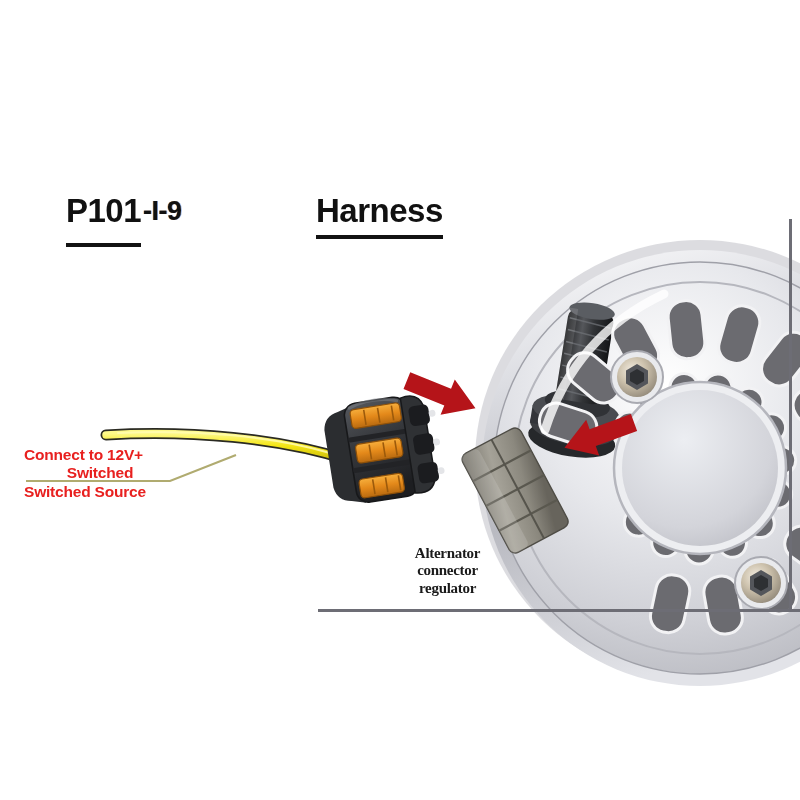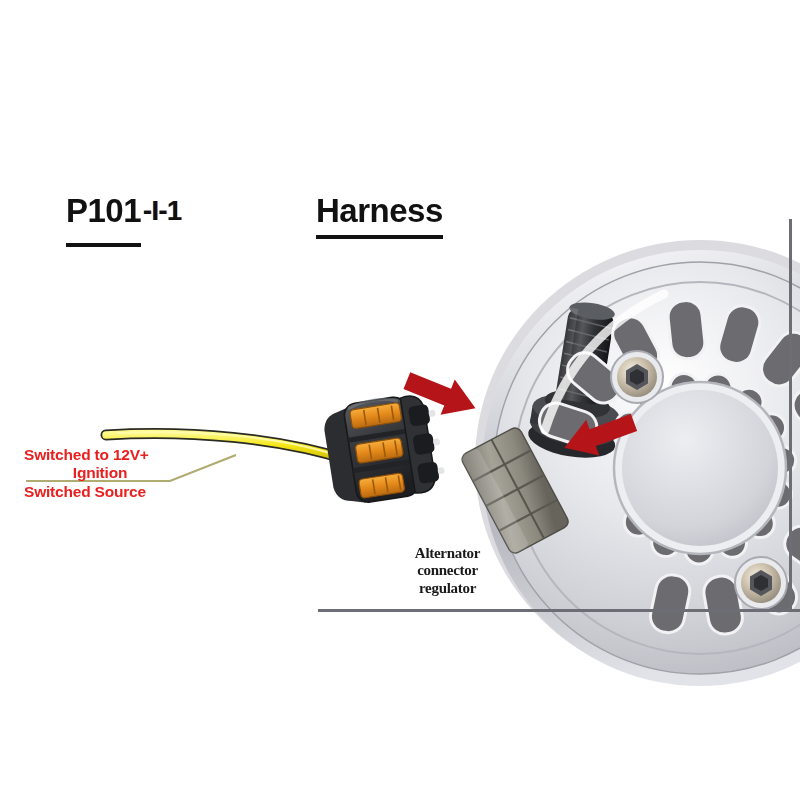--- a/index.html
+++ b/index.html
@@ -368,28 +368,28 @@
 
     <g transform="translate(414,363) rotate(22)">
       <path d="M0 10 L44 10 L44 0 L74 19 L44 38 L44 28 L0 28 Z" fill="#b51419"></path>
     </g>
     <g transform="translate(558,430) rotate(-20)">
       <path d="M74 10 L30 10 L30 0 L0 19 L30 38 L30 28 L74 28 Z" fill="#b51419"></path>
     </g>
   </svg>
 
   <div class="heading" id="p101-group">
-    <span id="p101-main">P101</span><span id="p101-suffix">-I-1</span>
+    <span id="p101-main">P101</span><span id="p101-suffix">-I-9</span>
   </div>
 
   <div class="heading" id="harness">Harness</div>
 
   <div id="red-note">
-    <div class="l1">Switched to 12V+</div>
-    <div class="l2">Ignition</div>
+    <div class="l1">Connect to 12V+</div>
+    <div class="l2">Switched</div>
     <div class="l3">Switched Source</div>
   </div>
 
   <div id="conn-label">
     <div>Alternator</div>
     <div>connector</div>
     <div>regulator</div>
   </div>
 
   <div id="bottom-rule"></div>

